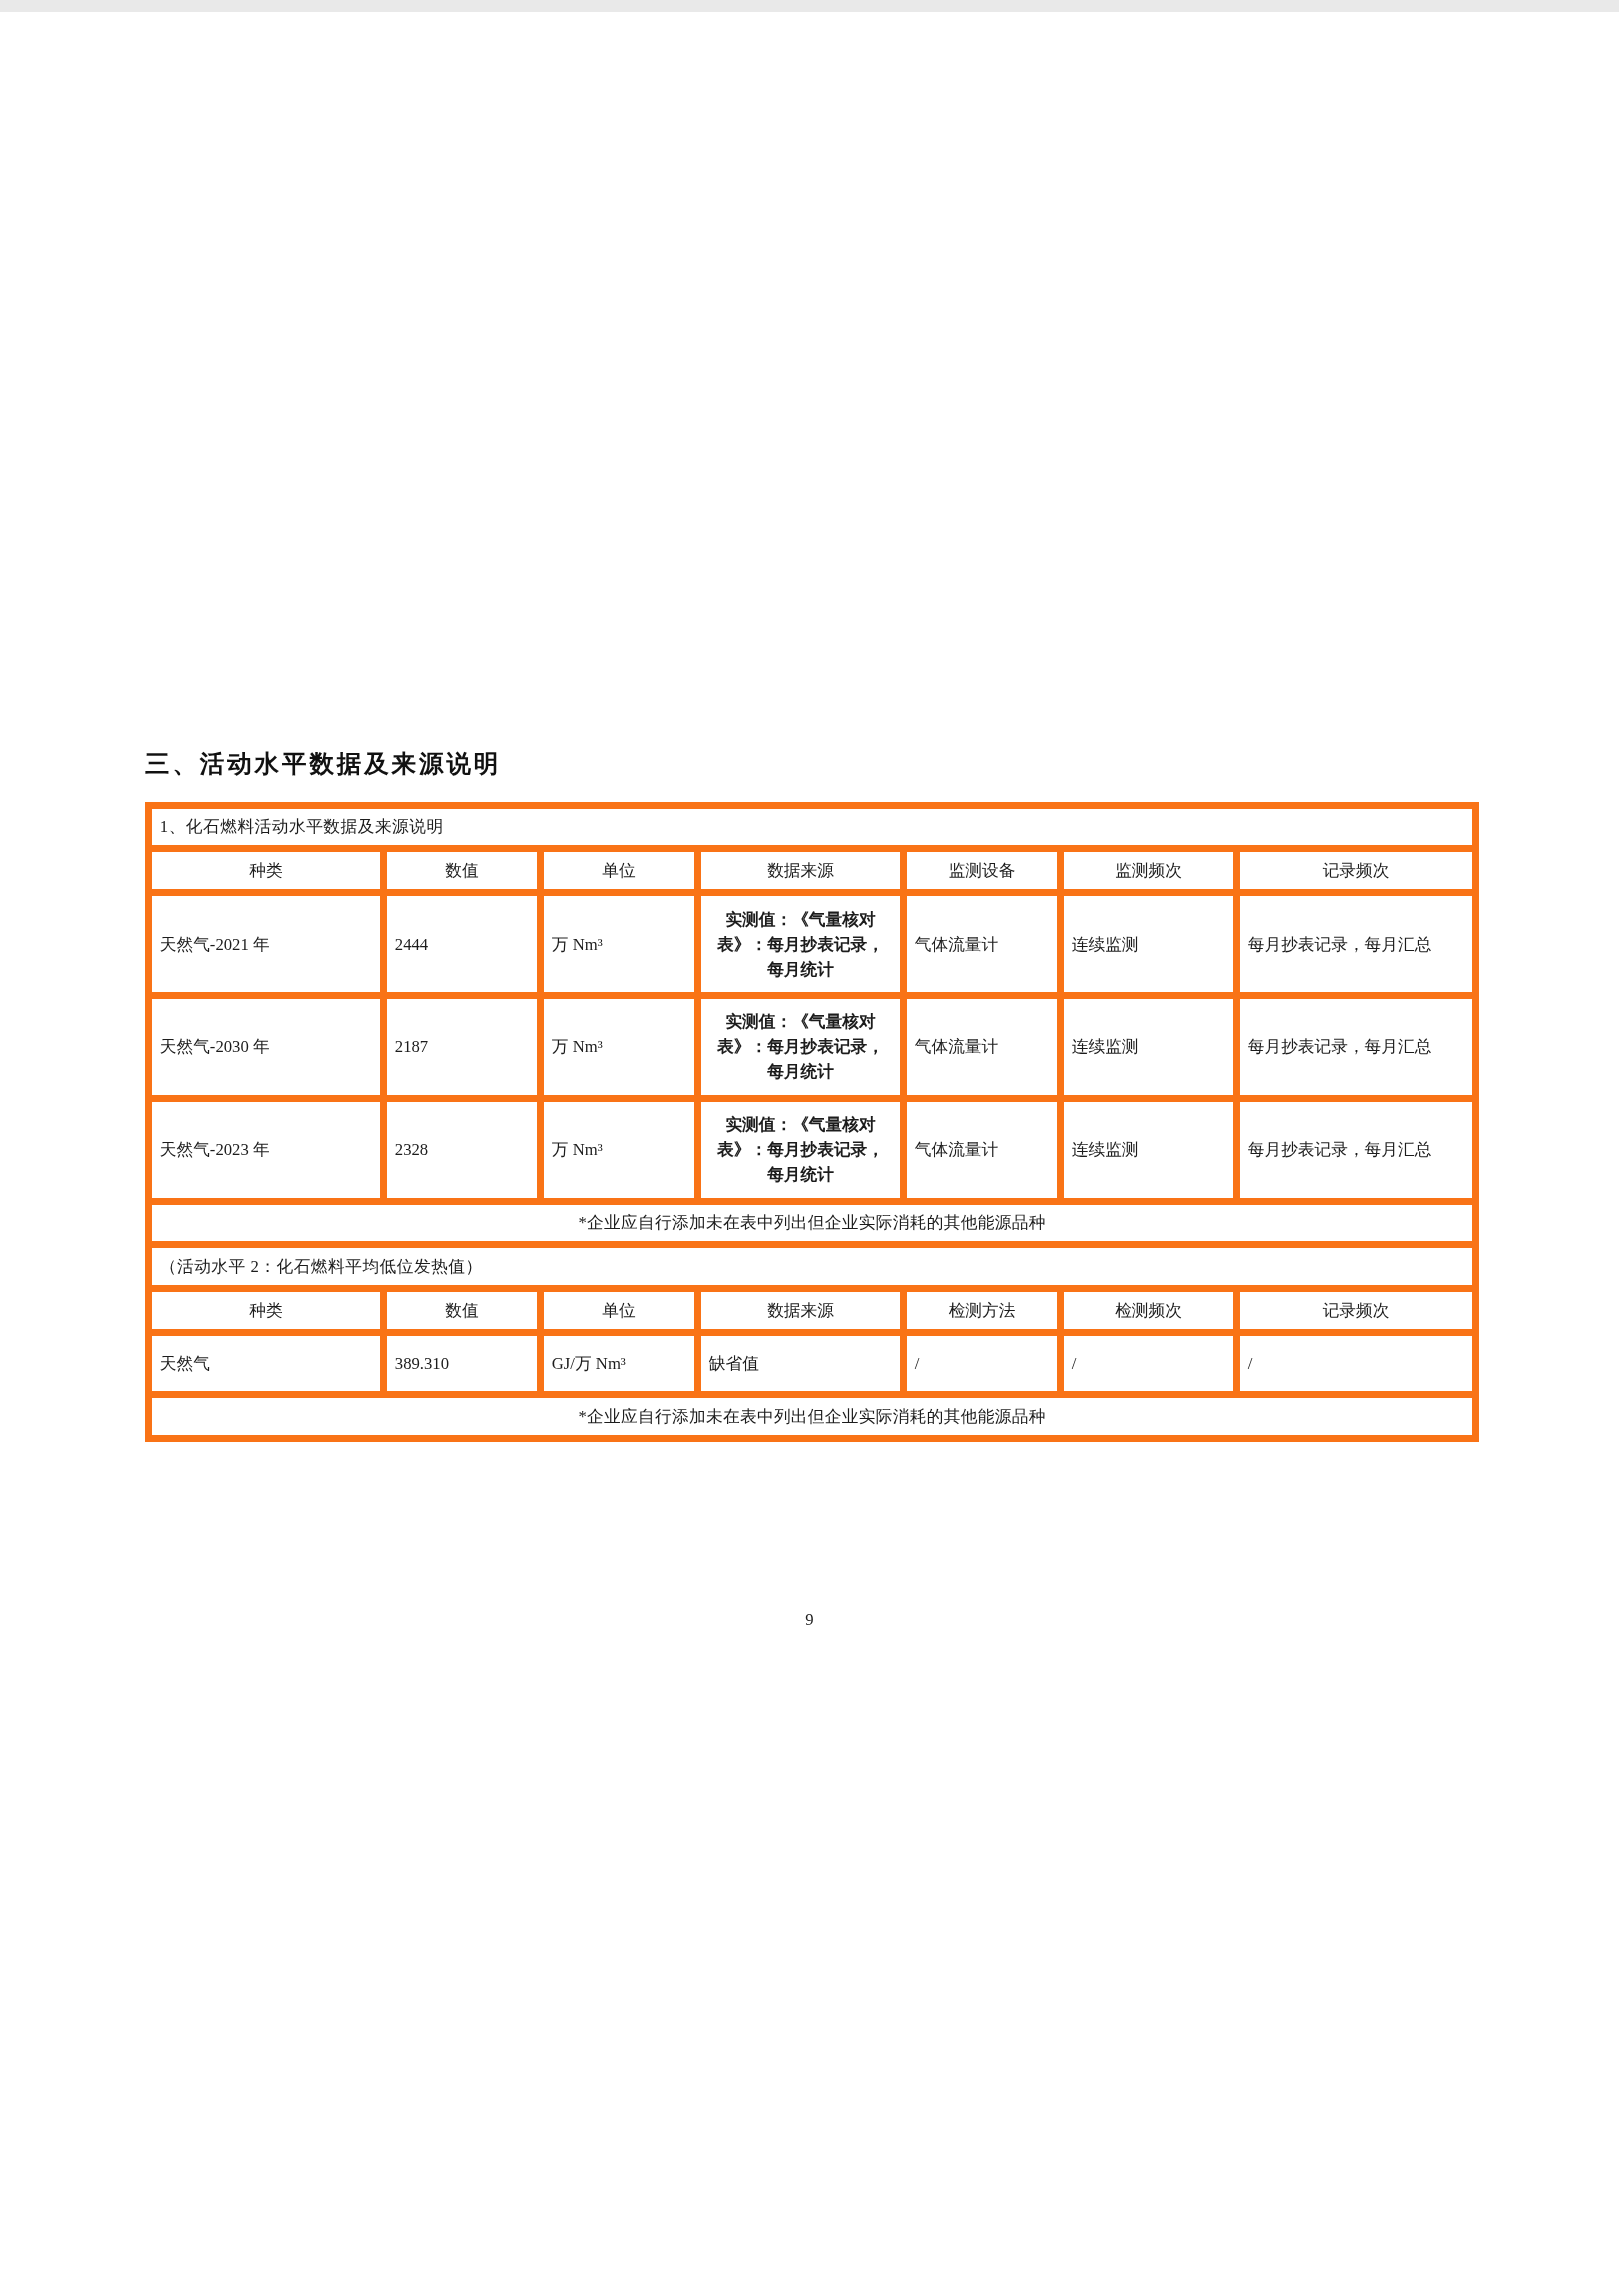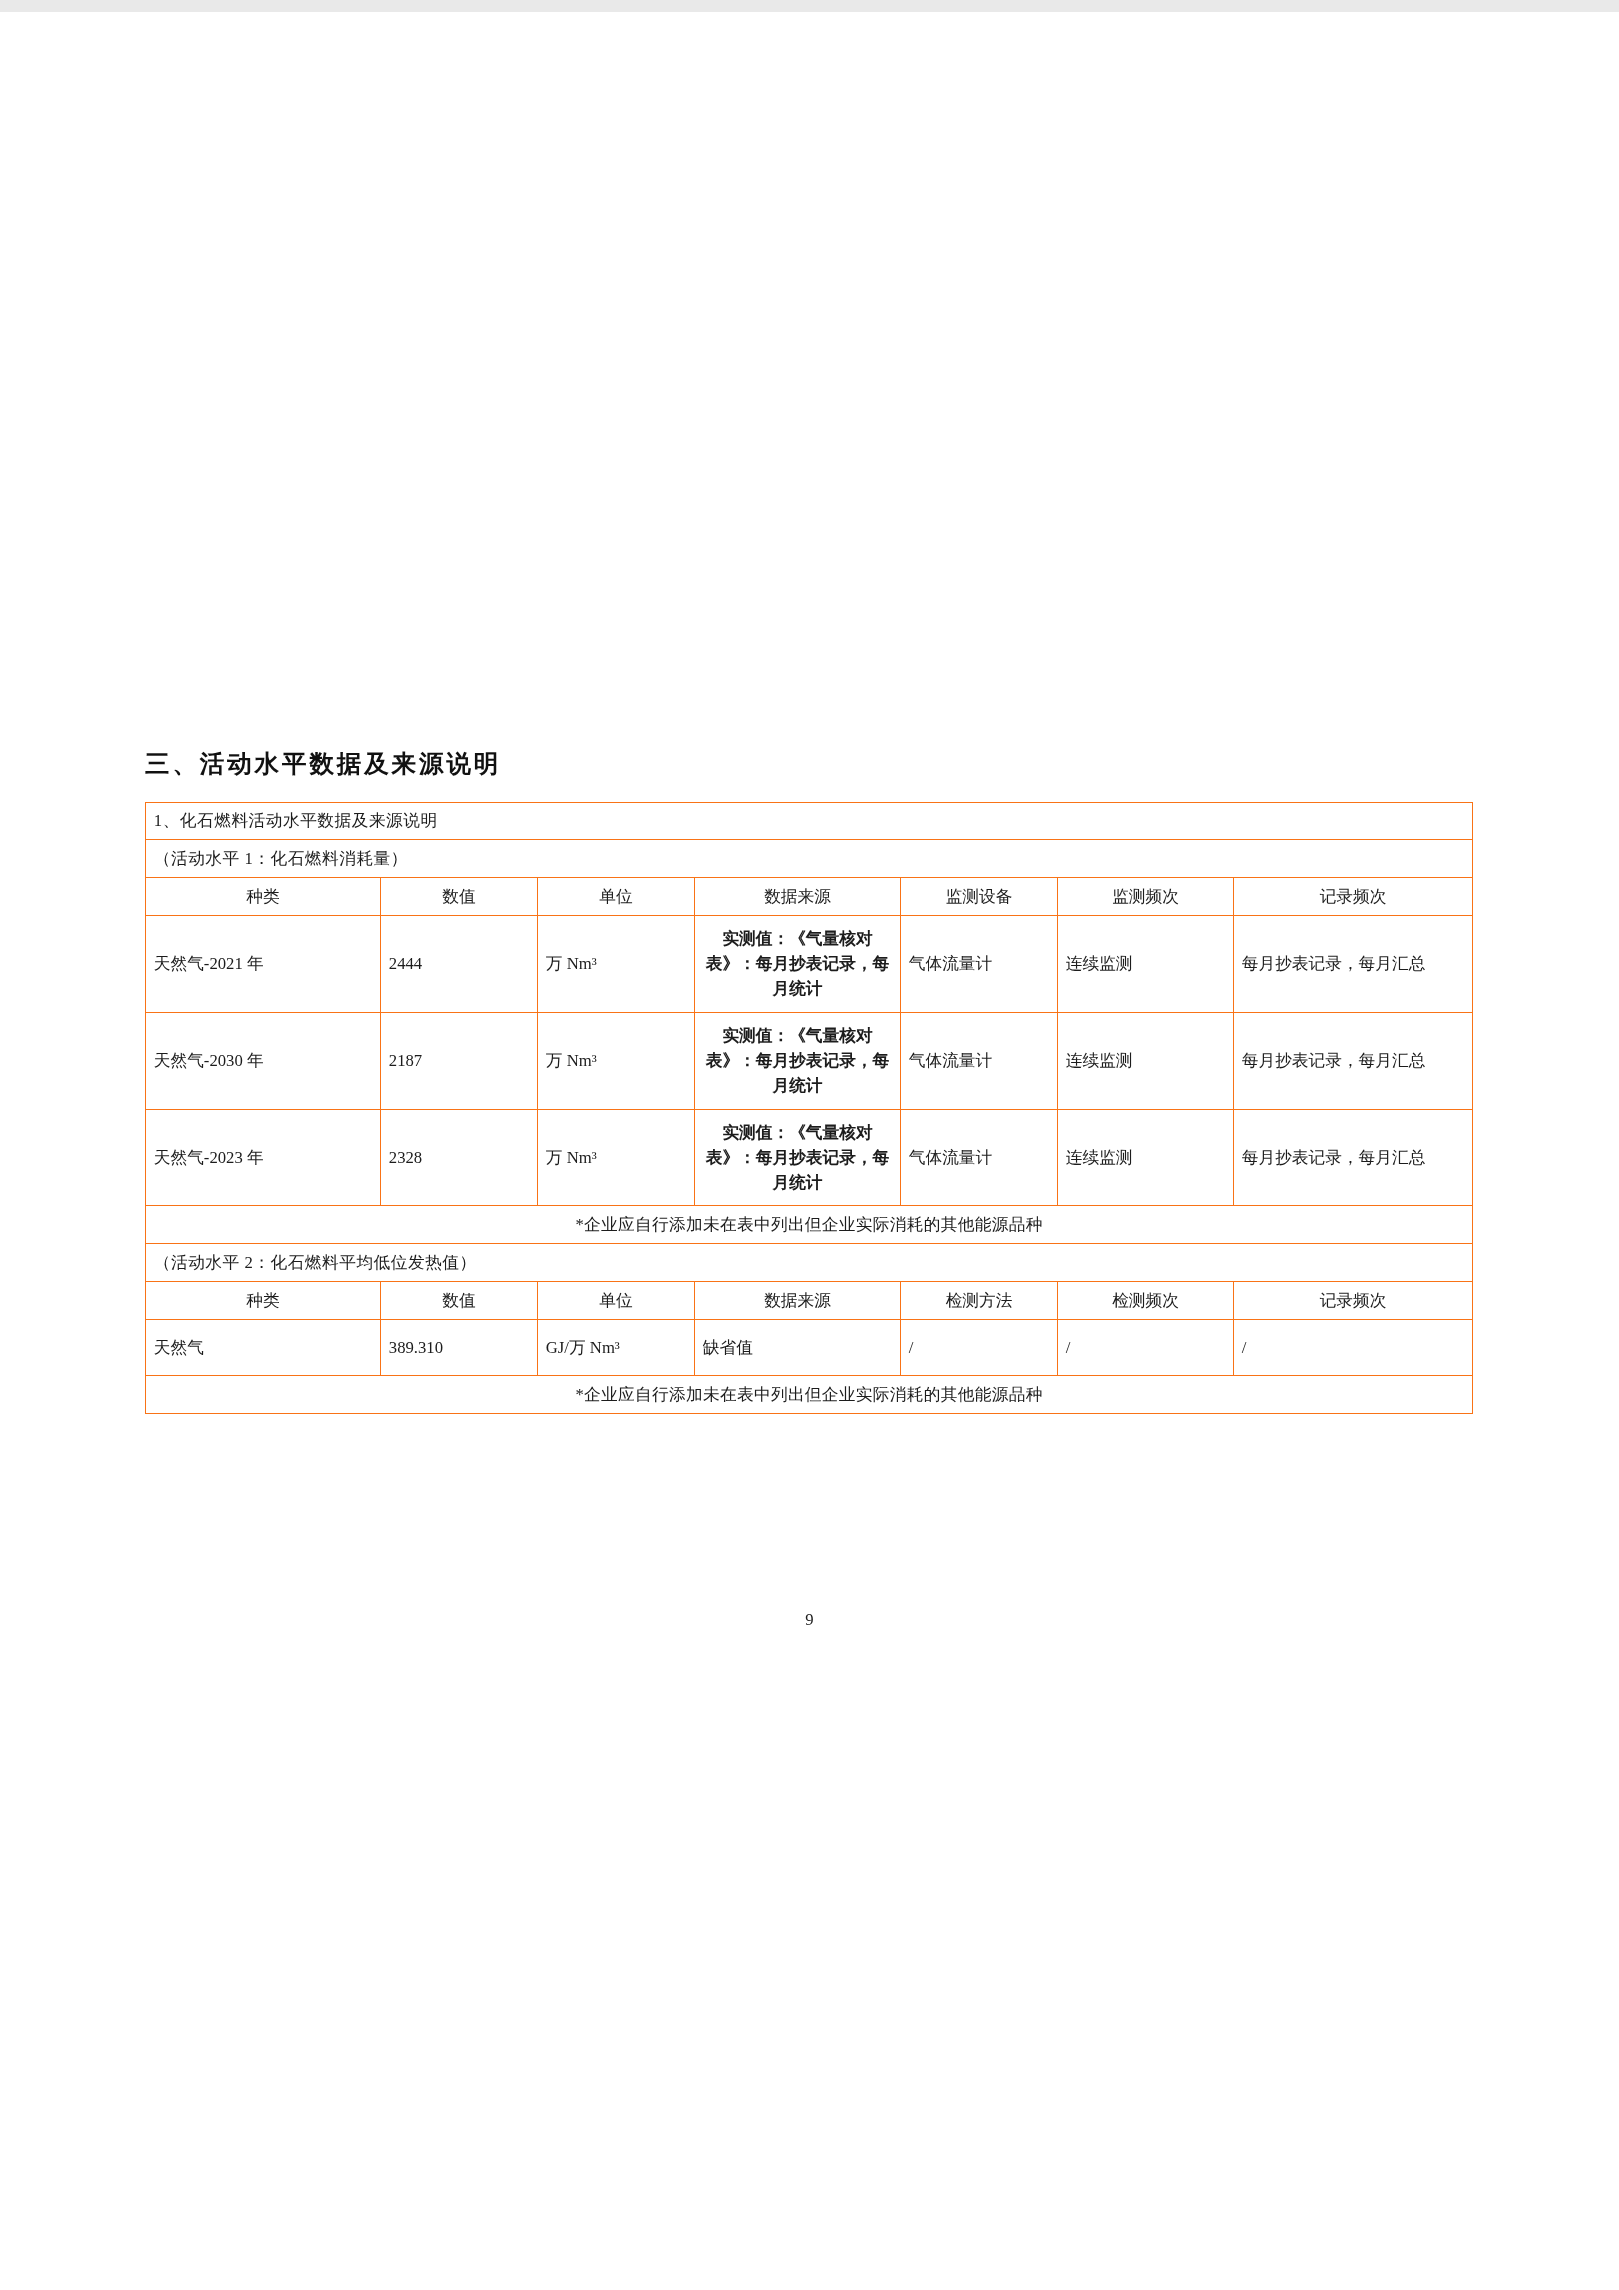--- a/index.html
+++ b/index.html
@@ -30,21 +30,21 @@
     letter-spacing: 2.9px;
     margin-bottom: 21.6px;
     color: #111;
   }
   table.doc {
     border-collapse: collapse;
     width: 1327px;
     table-layout: fixed;
   }
   table.doc td {
-    border: 1px solid #f97316;
+    border: 7px solid #f97316;
     padding: 5.9px 7.8px;
     font-size: 16.7px;
     line-height: 1.5;
     vertical-align: middle;
     color: #1c1c1c;
   }
   td.hdr-row {
     text-align: left;
     padding: 8.8px 9.8px;
     font-size: 17.6px;
@@ -108,23 +108,20 @@
         <col style="width:206px">
         <col style="width:157px">
         <col style="width:176px">
         <col style="width:239px">
       </colgroup>
       <tbody>
         <tr>
           <td class="hdr-row" colspan="7">1、化石燃料活动水平数据及来源说明</td>
         </tr>
         <tr>
-          <td class="hdr-row" colspan="7">（活动水平 1：化石燃料消耗量）</td>
-        </tr>
-        <tr>
           <td class="colhdr">种类</td>
           <td class="colhdr">数值</td>
           <td class="colhdr">单位</td>
           <td class="colhdr">数据来源</td>
           <td class="colhdr">监测设备</td>
           <td class="colhdr">监测频次</td>
           <td class="colhdr">记录频次</td>
         </tr>
 
         <tr>

